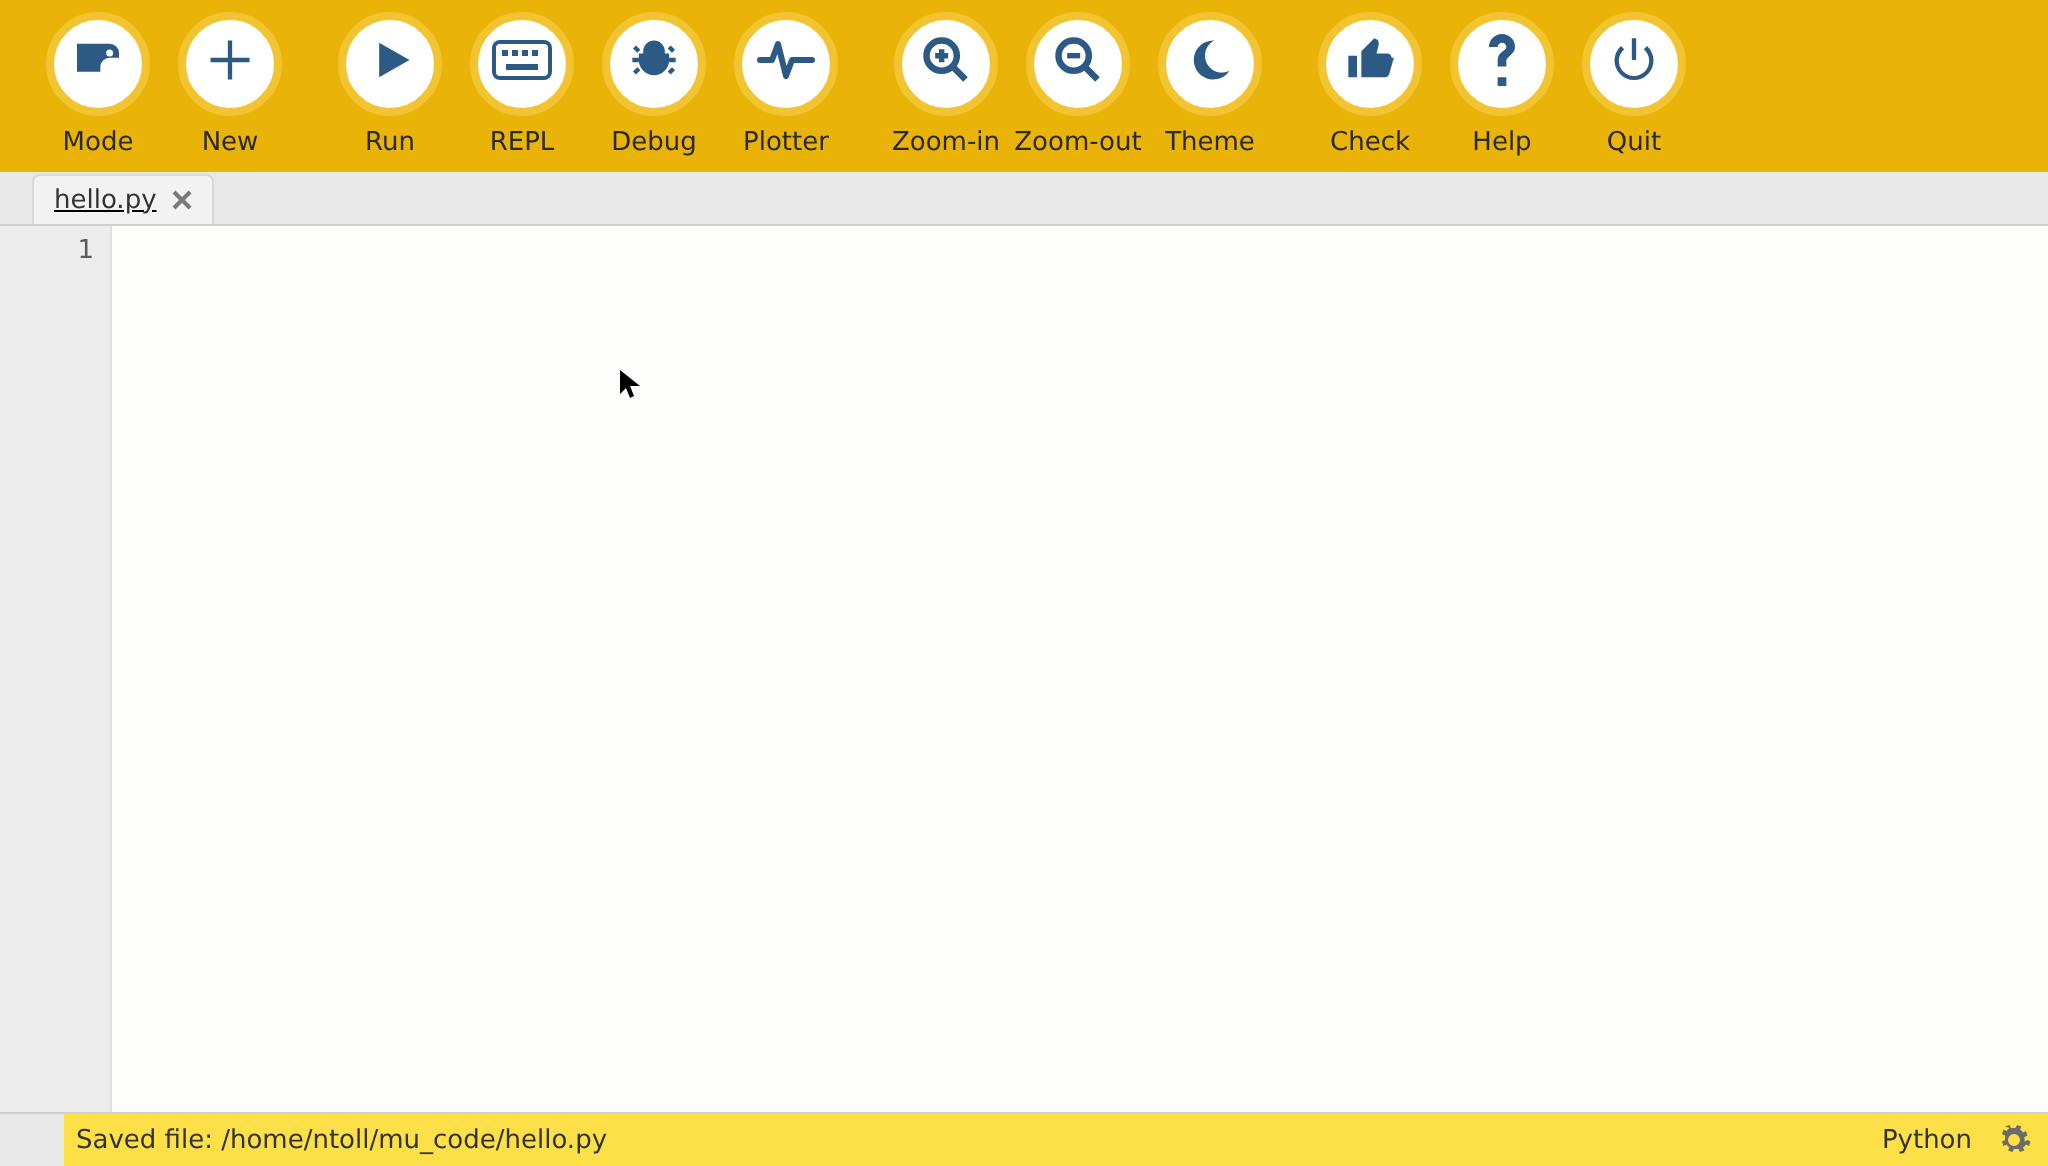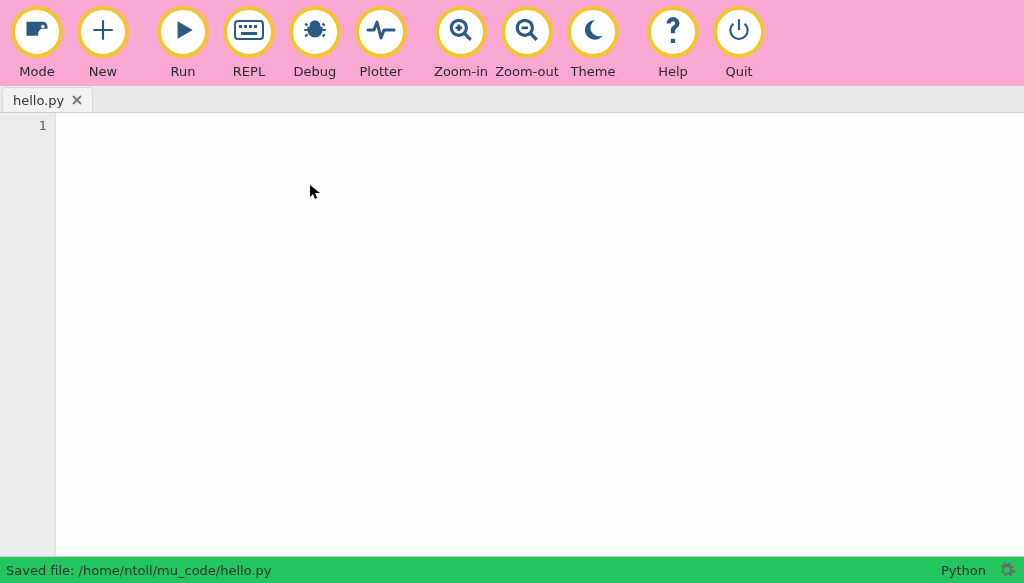--- a/index.html
+++ b/index.html
@@ -6,22 +6,22 @@
   html, body {
     margin: 0; padding: 0;
     width: 1024px; height: 583px;
     font-family: "DejaVu Sans", "Liberation Sans", Arial, sans-serif;
     background: #e8e8e8;
     overflow: hidden;
   }
   .toolbar {
     display: flex;
     align-items: flex-start;
-    padding: 6px 4px 4px 4px;
-    background: #f9a8d4;
+    padding: 6px 4px 4px 16px;
+    background: #eab308;
     height: 86px;
   }
   .tool-group {
     display: flex;
   }
   .gap {
     width: 14px;
   }
   .tool-btn {
     display: flex;
@@ -43,22 +43,23 @@
   .tool-btn .ring svg { fill: #2c5a85; }
   .tool-btn .label {
     margin-top: 6px;
     font-size: 13px;
     color: #2a2a2a;
   }
   .tabs {
     display: flex;
     align-items: flex-end;
     height: 26px;
-    padding-left: 2px;
+    padding-left: 16px;
     background: #e8e8e8;
+    text-decoration: underline;
   }
   .tab {
     display: flex;
     align-items: center;
     gap: 6px;
     background: #f2f2f2;
     border-top-left-radius: 4px;
     border-top-right-radius: 4px;
     padding: 4px 8px 4px 10px;
     font-size: 13px;
@@ -100,21 +101,22 @@
     color: #000;
   }
   .statusbar {
     display: flex;
     align-items: center;
     justify-content: space-between;
     height: 26px;
     padding: 0 8px 0 6px;
     font-size: 13px;
     color: #333;
-    background: #22c55e;
+    background: #fde047;
+    margin-left: 32px;
   }
   .status-right {
     display: flex;
     align-items: center;
     gap: 12px;
   }
   .gear {
     width: 18px; height: 18px;
     display:flex; align-items:center; justify-content:center;
     color:#6b6b6b;
@@ -231,20 +233,30 @@
               <path d="M14 3a9 9 0 1 0 7 14 7 7 0 0 1-7-14z"></path>
             </svg>
       </span>
         </div>
       <span class="label">Theme</span>
     </div>
   </div>
   <div class="gap"></div>
 
   <div class="tool-group">
+    <div class="tool-btn">
+      <div class="ring">
+          <span>
+        <svg width="26" height="26" viewBox="0 0 24 24">
+              <path d="M2 20h4V10H2v10zm20-9c0-1.1-.9-2-2-2h-5l1-4V4c0-.6-.2-1-.6-1.4L14 2l-6 6v12h11c.8 0 1.5-.6 1.8-1.3l2-7c.1-.2.2-.5.2-.7z"></path>
+            </svg>
+      </span>
+        </div>
+      <span class="label">Check</span>
+    </div>
     <div class="tool-btn">
       <div class="ring">
           <span>
         <svg width="18" height="26" viewBox="0 0 14 24">
               <path d="M1 6a6 6 0 0 1 12 0c0 3-3 4-4 6v3H5v-3c0-4 4-4 4-6a2 2 0 0 0-4 0H1zm4 14h4v4H5z"></path>
             </svg>
       </span>
         </div>
       <span class="label">Help</span>
     </div>

